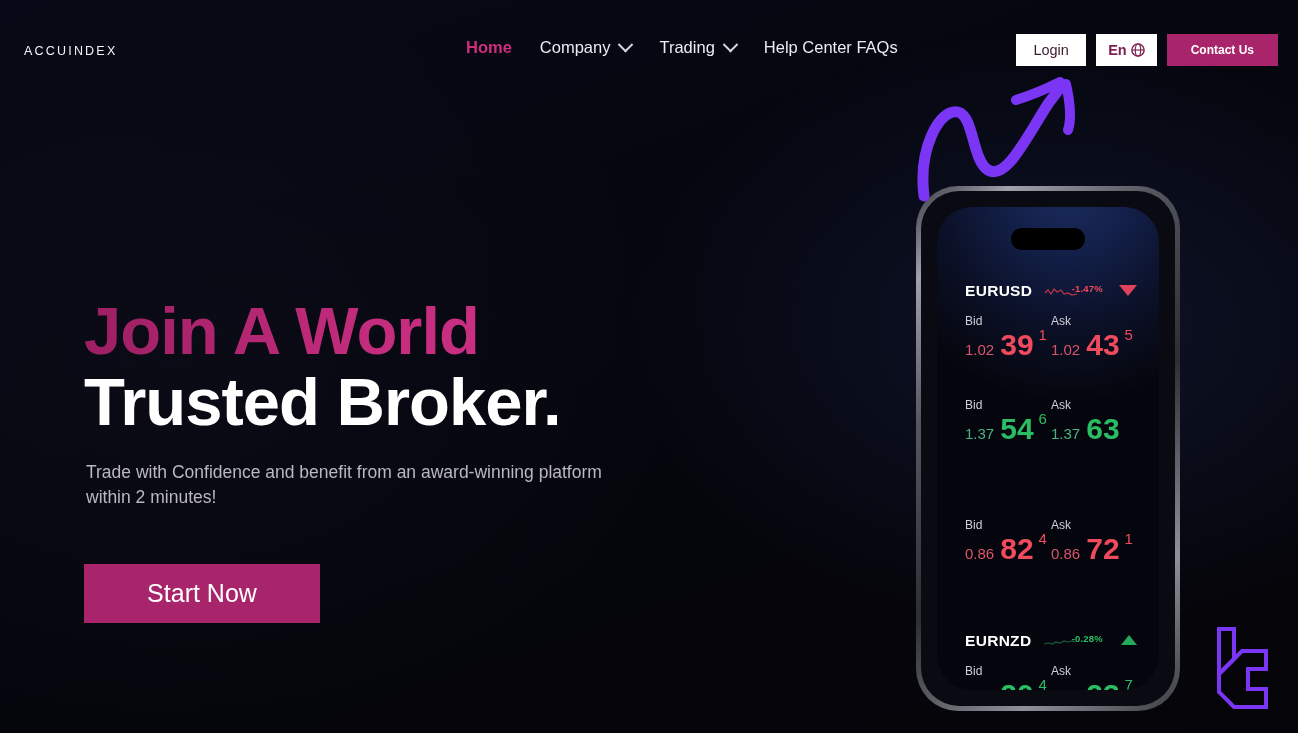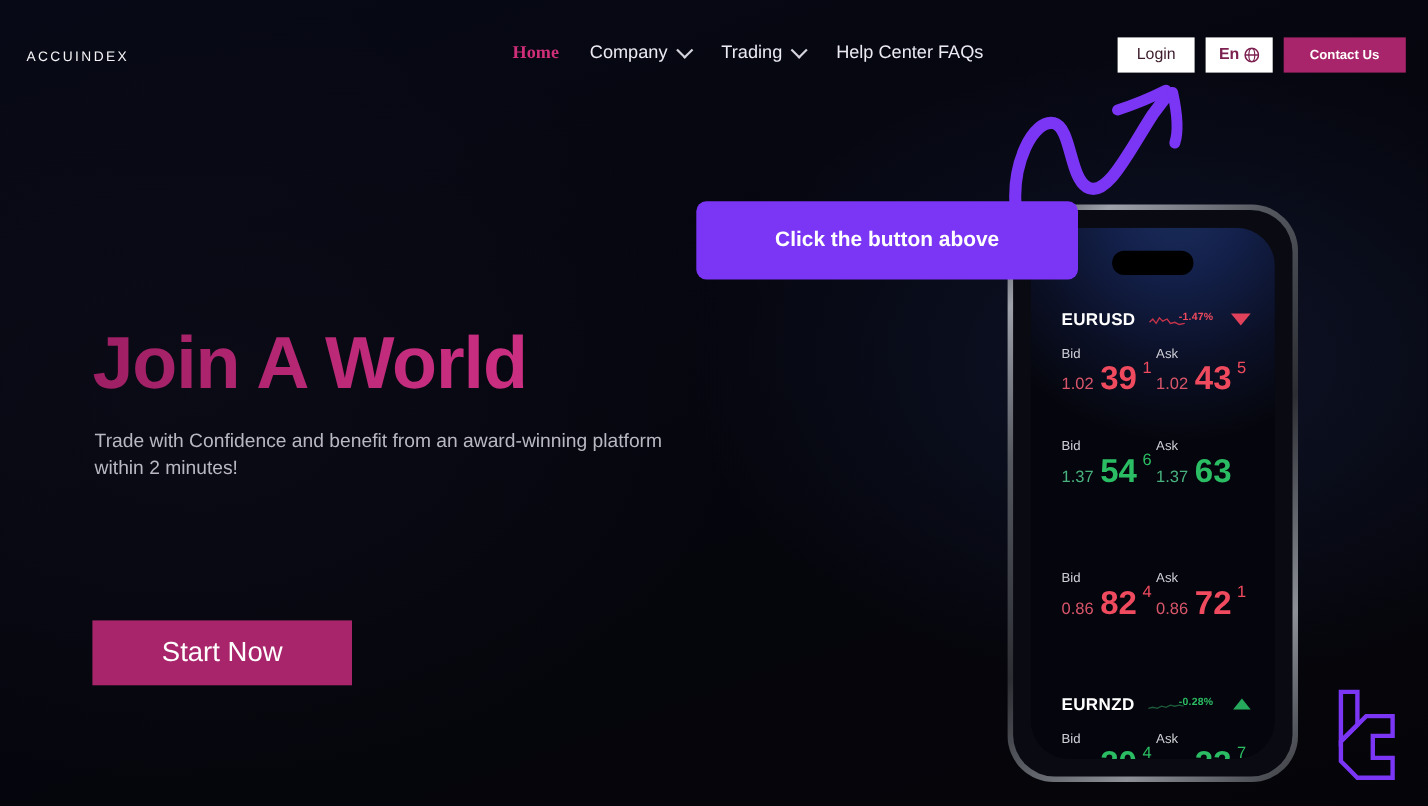--- a/index.html
+++ b/index.html
@@ -71,21 +71,21 @@
     color: #eceaf2;
     font-size: 16.5px;
     font-weight: 400;
     padding: 2px 14px;
     display: flex;
     align-items: center;
     gap: 8px;
     cursor: pointer;
     white-space: nowrap;
   }
-  .nav-item.active { color: #cf2f79; font-weight: 600; font-family: Liberation Serif, serif; }
+  .nav-item.active { color: #cf2f79; font-weight: 600; }
   .caret {
     display: inline-block;
     width: 9px;
     height: 9px;
     border-right: 2px solid #e7e5ee;
     border-bottom: 2px solid #e7e5ee;
     transform: rotate(45deg) translate(-2px,-2px);
     margin-left: 2px;
     opacity: .92;
   }
@@ -376,25 +376,25 @@
           <ellipse cx="8" cy="8" rx="3.1" ry="7" fill="none" stroke="#7c2050" stroke-width="1.3"></ellipse>
           <line x1="1" y1="8" x2="15" y2="8" stroke="#7c2050" stroke-width="1.3"></line>
         </svg>
       </button>
       <button class="btn-contact">Contact Us</button>
     </div>
   </div>
 
   <div class="hero">
     <h1 class="hero-line1">Join A World</h1>
+    <h1 class="hero-line2">Trusted Broker.</h1>
     <p class="hero-sub">Trade with Confidence and benefit from an award-winning platform within 2 minutes!</p>
     <button class="btn-start">Start Now</button>
   </div>
 
-  <div class="callout">Click the button above</div>
 
   <svg class="arrow-svg" viewBox="0 0 200 135">
     <path d="M26 128 C20 80, 42 40, 60 44 C76 48, 74 92, 90 102 C108 113, 128 70, 150 36 L162 20" fill="none" stroke="#7b35f5" stroke-width="11" stroke-linecap="round"></path>
     <path d="M118 32 C134 27, 150 20, 162 14" fill="none" stroke="#7b35f5" stroke-width="10" stroke-linecap="round"></path>
     <path d="M168 16 C172 34, 174 50, 170 62" fill="none" stroke="#7b35f5" stroke-width="10" stroke-linecap="round"></path>
   </svg>
 
   <div class="phone">
     <div class="phone-inner">
       <div class="phone-screen">

